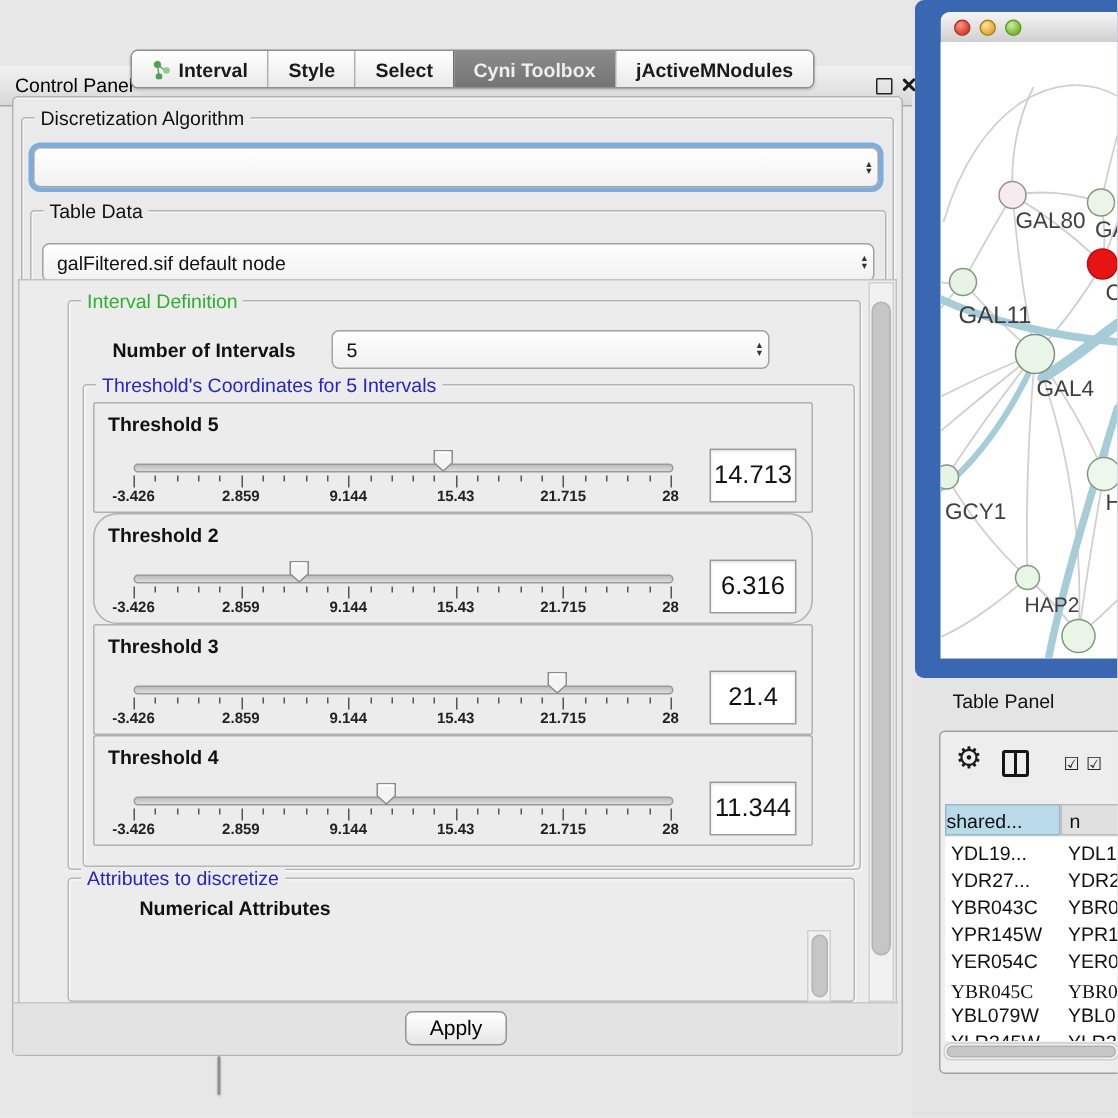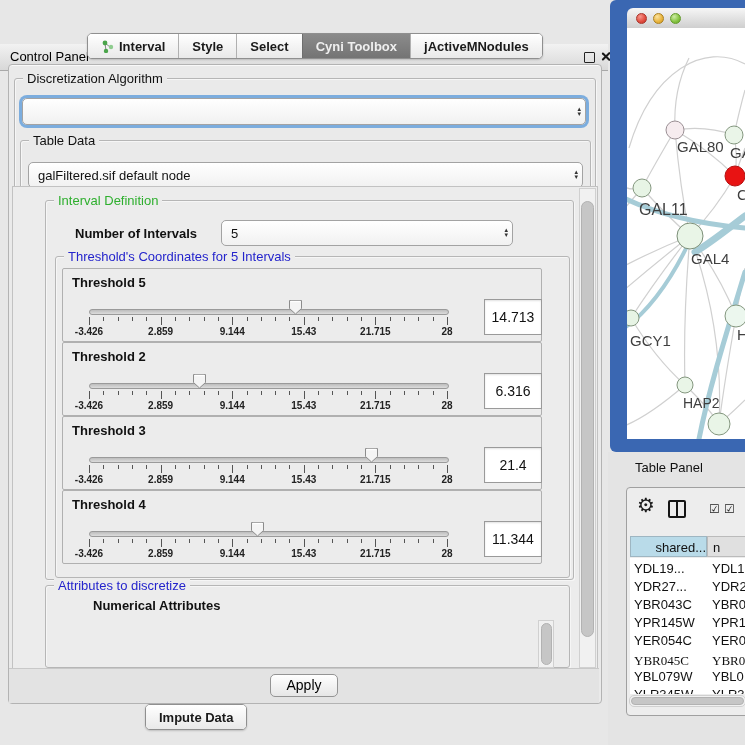--- a/index.html
+++ b/index.html
@@ -59,22 +59,22 @@
   
   .thr-box{position:absolute;left:62px;width:478px;height:72px;background:#ececec;
      border:1px solid #b0b0b0;border-radius:2px;}
   .thr-label{position:absolute;left:9px;top:6px;font-size:13px;font-weight:700;}
   .thr-track{position:absolute;left:26px;top:40px;width:358px;height:4px;border:1px solid #9a9a9a;
      border-radius:3px;background:linear-gradient(#bdbdbd,#dcdcdc);}
   .thr-thumb{position:absolute;top:30px;width:15px;height:16px;}
   .tickmark{position:absolute;top:48px;width:1px;background:#555;}
   .ticklabel{position:absolute;top:57px;font-size:10px;font-weight:700;color:#222;transform:translateX(-50%);white-space:nowrap;}
   .thr-value{position:absolute;left:410px;top:30px;width:56px;height:34px;background:#fff;
-     border:1px solid #9a9a9a;font-size:14px;text-align:center;line-height:34px;
-     box-shadow:inset 0 1px 2px rgba(0,0,0,.12);margin-left:11px;}
+     border:1px solid #9a9a9a;font-size:17px;text-align:center;line-height:34px;
+     box-shadow:inset 0 1px 2px rgba(0,0,0,.12);}
 
   
   .attr-list{left:53px;top:620px;width:484px;height:46px;background:#fff;border:1px solid #9f9f9f;overflow:hidden;}
   .attr-item{position:absolute;left:7px;height:16px;font-size:13px;white-space:nowrap;}
   .sb-track{background:#f1f1f1;border:1px solid #d0d0d0;}
   .sb-thumb{position:absolute;background:#c6c6c6;border:1px solid #b2b2b2;border-radius:7px;}
 
   .apply-strip{left:9px;top:668px;width:590px;height:34px;background:#e3e3e3;border-top:1px solid #c8c8c8;}
   .apply-btn{left:270px;top:674px;width:68px;height:23px;background:linear-gradient(#ffffff,#e6e6e6);
      border:1px solid #949494;border-radius:5px;font-size:14px;text-align:center;line-height:21px;
@@ -92,21 +92,21 @@
   .net-canvas{left:627px;top:28px;width:118px;height:411px;background:#fff;overflow:hidden;}
 
   .right-base{left:608px;top:452px;width:137px;height:293px;background:#e4e4e4;}
   .tp-label{left:635px;top:460px;font-size:13px;color:#111;}
   .table-panel{left:626px;top:487px;width:119px;height:227px;background:#ededed;
      border:1px solid #a0a0a0;border-radius:4px 0 0 4px;}
   .gear{left:637px;top:494px;font-size:20px;line-height:22px;color:#1a1a1a;font-family:"DejaVu Sans",sans-serif;}
   .split-icon{left:668px;top:500px;width:14px;height:14px;border:2px solid #151515;border-radius:2px;}
   .split-icon::after{content:"";display:block;width:2px;height:100%;background:#151515;margin:0 auto;}
   .chk{font-size:12px;color:#222;font-family:"DejaVu Sans",sans-serif;}
-  .hdr-cell{position:absolute;top:536px;height:21px;font-size:13px;text-align:right;line-height:21px;
+  .hdr-cell{position:absolute;top:536px;height:21px;font-size:13px;text-align:left;line-height:21px;
      border:1px solid #9eb6c2;box-sizing:border-box;}
   .hdr-c1{left:630px;width:77px;background:var(--hdr-blue);}
   .hdr-c2{left:707px;width:40px;background:#e0e0e0;border-color:#bbb;text-align:left;padding-left:5px;}
   .rows-area{left:630px;top:558px;width:115px;height:136px;background:#fff;overflow:hidden;}
   .t-row{position:absolute;left:0;width:100%;height:18px;font-size:13px;}
   .t-c1{position:absolute;left:4px;white-space:nowrap;}
   .t-c2{position:absolute;left:82px;white-space:nowrap;}
 </style>
 </head>
 <body>
@@ -217,21 +217,21 @@
         <div class="ticklabel" style="left: 169.2px;">9.144</div>
         <div class="ticklabel" style="left: 240.8px;">15.43</div>
         <div class="ticklabel" style="left: 312.4px;">21.715</div>
         <div class="ticklabel" style="left: 384px;">28</div>
         <div class="thr-thumb" style="left: 225.137px;"><svg width="15" height="16" xmlns="http://www.w3.org/2000/svg">
             <path d="M1.5,1.5 h12 v8 l-6,5.5 l-6,-5.5 z" fill="#f4f4f4" stroke="#8c8c8c" stroke-width="1"></path>
             <path d="M2.5,2.5 h10" stroke="#ffffff" stroke-width="1.5" fill="none"></path>
           </svg></div>
         <div class="thr-value">14.713</div>
       </div>
-      <div class="thr-box" style="top: 342px;">
+      <div class="thr-box" style="top: 342px; border-radius: 16px;">
         <div class="thr-label">Threshold 2</div>
         <div class="thr-track"></div>
         <div class="tickmark" style="left: 26px; height: 8px;"></div>
         <div class="tickmark" style="left: 40.32px; height: 4px;"></div>
         <div class="tickmark" style="left: 54.64px; height: 4px;"></div>
         <div class="tickmark" style="left: 68.96px; height: 4px;"></div>
         <div class="tickmark" style="left: 83.28px; height: 4px;"></div>
         <div class="tickmark" style="left: 97.6px; height: 8px;"></div>
         <div class="tickmark" style="left: 111.92px; height: 4px;"></div>
         <div class="tickmark" style="left: 126.24px; height: 4px;"></div>
@@ -358,23 +358,20 @@
   </div>
 
   <div class="abs sb-track" style="left:579px;top:188px;width:15px;height:478px;">
     <span class="sb-thumb" style="left:1px;top:12px;width:11px;height:434px;"></span>
   </div>
 
   <div class="abs apply-strip"></div>
   <button class="abs apply-btn">Apply</button>
 
   <div class="abs seg" id="bottomTabs" style="left:145px;top:704px;">
-      <div class="seg-item">
-        <span>Impute Data</span>
-      </div>
     </div>
 
 
   <div class="abs net-frame"></div>
   <div class="abs net-titlebar">
     <span class="light red"></span>
     <span class="light yellow"></span>
     <span class="light green"></span>
   </div>
   <div class="abs net-canvas">

